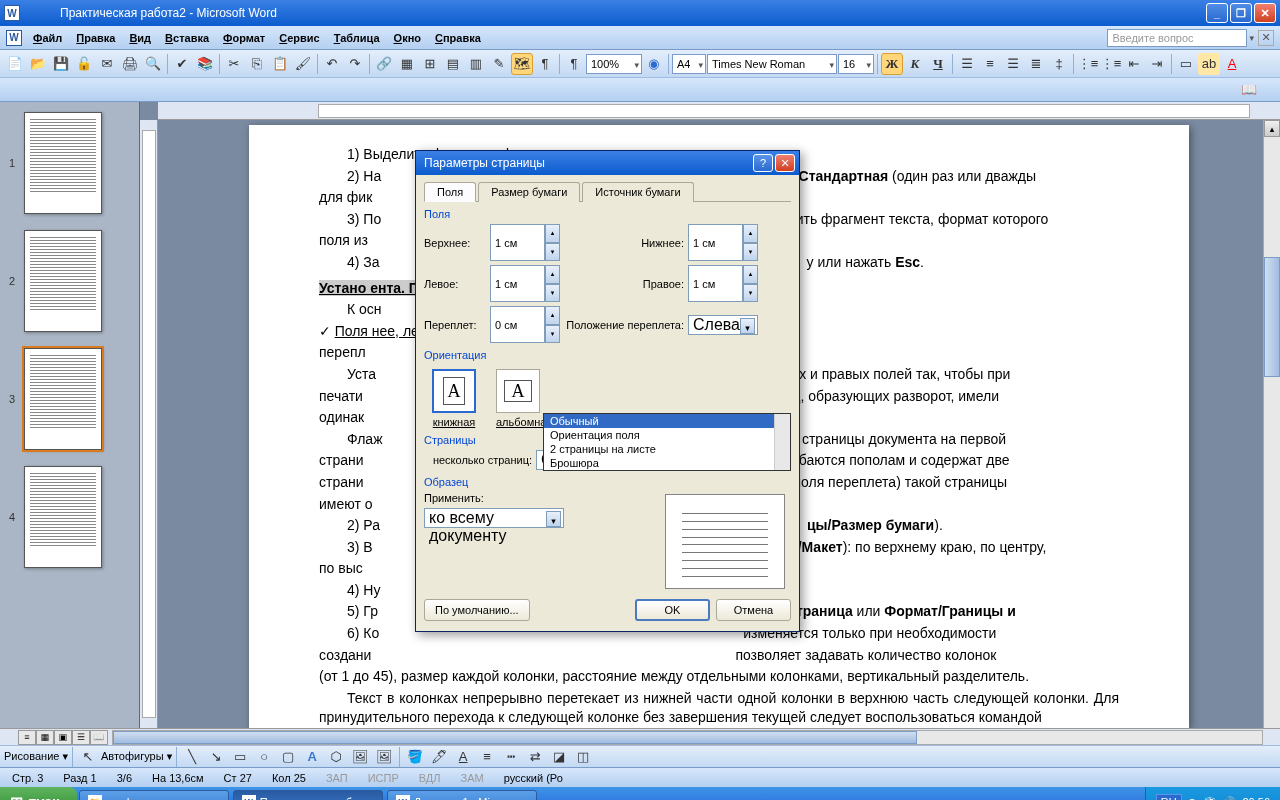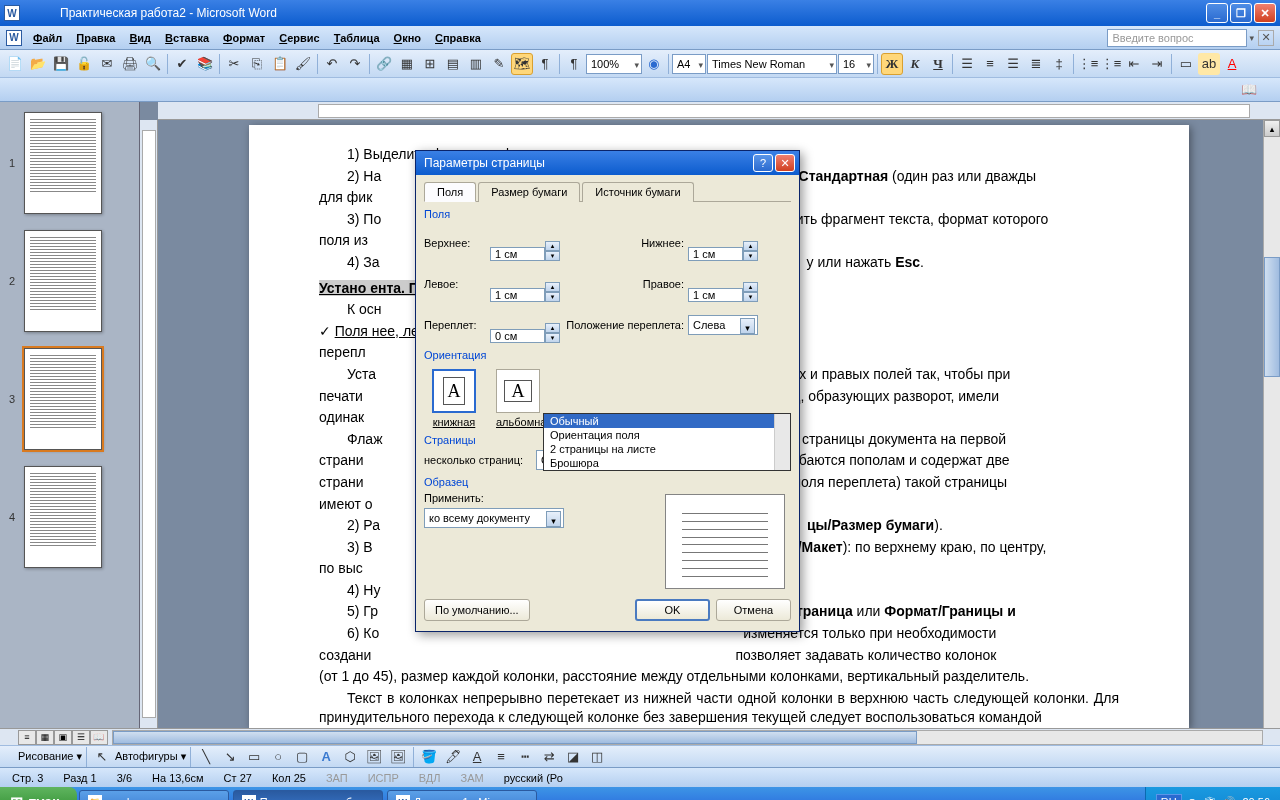--- a/index.html
+++ b/index.html
@@ -73,25 +73,25 @@
 .dlg-body { padding: 6px 8px 10px; }
 .tabs { display: flex; border-bottom: 1px solid #aca899; margin-bottom: 6px; }
 .tab { padding: 3px 12px; border: 1px solid #aca899; border-bottom: none; background: #ece9d8; margin-right: 2px; font-size: 11px; border-radius: 3px 3px 0 0; position: relative; top: 1px; }
 .tab.active { background: #fcfcfe; z-index: 1; border-bottom: 1px solid #fcfcfe; }
 
 .group { margin-bottom: 6px; }
 .group-label { color: #0046d5; font-size: 11px; margin-bottom: 4px; }
 .field-row { display: flex; align-items: center; margin-bottom: 4px; gap: 4px; }
 .field-row label { width: 62px; font-size: 11px; text-align: left; }
 .field-row label.wide { width: 120px; text-align: right; }
-.spin { display: flex; width: 70px; height: 37px; align-items: flex-end; }
+.spin { display: flex; width: 70px; height: 37px; }
 .spin input { flex: 1; border: 1px solid #7f9db9; padding: 0 4px; font-size: 11px; width: 100%; }
 .spin .arrows { width: 15px; display: flex; flex-direction: column; }
 .spin .arrows div { flex: 1; background: linear-gradient(#e8f0fb, #c0d4ec); border: 1px solid #7f9db9; font-size: 7px; display: flex; align-items: center; justify-content: center; }
-.combo { height: 20px; border: 1px solid #7f9db9; background: white; padding: 0 16px 0 4px; font-size: 11px; line-height: 18px; position: relative; }
+.combo { height: 20px; border: 1px solid #7f9db9; background: white; padding: 0 16px 0 4px; font-size: 16px; line-height: 18px; position: relative; }
 .combo::after { content: "▾"; position: absolute; right: 2px; top: 2px; font-size: 9px; background: linear-gradient(#e8f0fb, #c0d4ec); width: 13px; height: 14px; text-align: center; border: 1px solid #7f9db9; }
 .combo.open::after { background: #b0c8e8; }
 
 .orient-row { display: flex; gap: 20px; padding: 4px 0 0 8px; }
 .orient { text-align: center; font-size: 11px; }
 .orient .obox { width: 44px; height: 44px; border: 1px solid #aca899; background: white; display: flex; align-items: center; justify-content: center; margin-bottom: 3px; }
 .orient.sel .obox { border: 2px solid #2a6ad0; }
 .orient .pg { border: 1px solid #555; display: flex; align-items: center; justify-content: center; font-family: "Times New Roman"; font-size: 18px; }
 .orient .pg.port { width: 22px; height: 28px; }
 .orient .pg.land { width: 28px; height: 22px; }
@@ -105,21 +105,21 @@
 .preview-box { width: 120px; height: 95px; border: 1px solid #848484; background: #fff; float: right; margin: 2px 6px 0 0; padding: 8px 16px; display: flex; flex-direction: column; justify-content: space-around; }
 .preview-box .pl { height: 1px; background: #777; }
 .preview-box::before { content: ""; }
 
 .dlg-buttons { display: flex; gap: 6px; justify-content: flex-end; padding-top: 10px; clear: both; }
 .dlg-buttons .left { margin-right: auto; }
 .btn { min-width: 75px; height: 22px; border: 1px solid #aca899; background: linear-gradient(#fff, #ece9d8); border-radius: 3px; font-size: 11px; padding: 0 10px; }
 .btn.default { border: 2px solid #4a7ac0; }
 
 
-.drawbar { height: 22px; background: linear-gradient(#e4eefb, #c3d9f3); display: flex; align-items: center; padding: 0 18px; gap: 2px; border-top: 1px solid #a0bce0; font-size: 11px; }
+.drawbar { height: 22px; background: linear-gradient(#e4eefb, #c3d9f3); display: flex; align-items: center; padding: 0 4px; gap: 2px; border-top: 1px solid #a0bce0; font-size: 11px; }
 
 
 .statusbar { height: 20px; background: linear-gradient(#d6e7fb, #b4cff0); display: flex; align-items: center; padding: 0 6px; font-size: 11px; border-top: 1px solid #7a9cc6; gap: 8px; }
 .statusbar .cell { padding: 0 6px; }
 .statusbar .dim { color: #999; }
 
 
 .taskbar { height: 30px; background: linear-gradient(#3d95e6, #245edb); display: flex; align-items: center; }
 .start { height: 30px; background: linear-gradient(#5fb45f, #2a8a2a); color: white; font-weight: bold; font-style: italic; padding: 0 18px 0 10px; display: flex; align-items: center; border-radius: 0 8px 8px 0; font-size: 14px; gap: 4px; }
 .start::before { content: "⊞"; font-style: normal; font-size: 16px; }
@@ -558,21 +558,21 @@
               <div class="pg land">A</div>
             </div>
           <u>альбомная</u>
         </div>
       </div>
     </div>
 
     <div class="group">
       <div class="group-label">Страницы</div>
       <div class="field-row">
-        <label style="width:108px;">несколько страниц:</label>
+        <label style="width:108px;text-align:right">несколько страниц:</label>
         <div class="combo open" style="flex:1">Обычный</div>
       </div>
     </div>
 
     <div class="group" style="position:relative;min-height:100px">
       <div class="group-label">Образец</div>
       <div class="preview-box">
         <div class="pl"></div>
           <div class="pl"></div>
           <div class="pl"></div>

